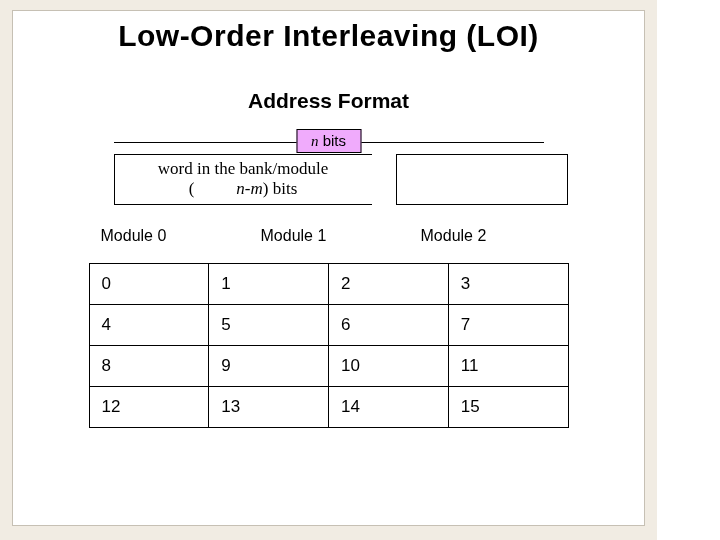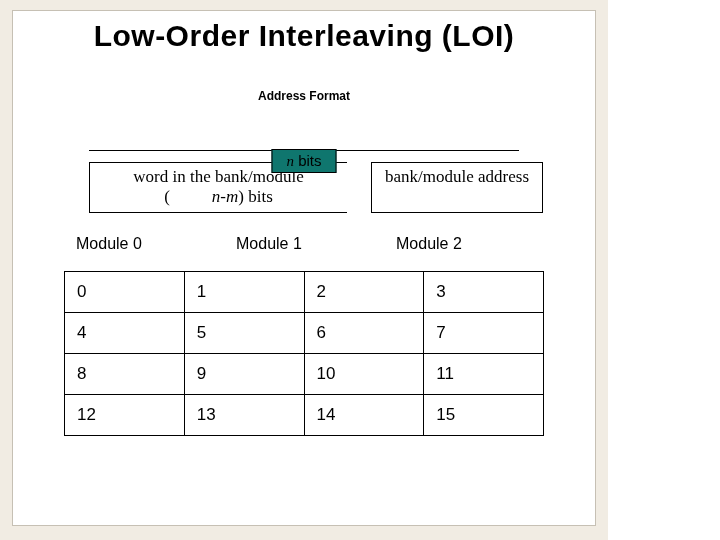--- a/index.html
+++ b/index.html
@@ -1,56 +1,56 @@
 <!DOCTYPE html>
 <html><head>
 <meta charset="utf-8">
 <style>
   * { box-sizing: border-box; margin: 0; padding: 0; }
   html, body { width: 720px; height: 540px; background: #fff; font-family: Arial, Helvetica, sans-serif; color: #000; }
   .slide {
-    width: 608px; height: 540px;
+    width: 657px; height: 540px;
     background: #f1ece3;
     padding: 10px 12px 14px 12px;
     display: flex; flex-direction: column; align-items: center;
   }
   .inner {
     width: 100%; height: 100%;
     background: #fff;
     border: 1px solid #c6c0b4;
     display: flex; flex-direction: column; align-items: center;
     padding-top: 8px;
   }
   .title {
     font-size: 30px;
     font-weight: 700;
     letter-spacing: 0.5px;
     margin-bottom: 36px;
   }
   .subtitle {
-    font-size: 12px;
+    font-size: 21px;
     font-weight: 700;
-    margin-bottom: 34px;
+    margin-bottom: 16px;
   }
   .nbits-wrap {
     width: 430px;
     position: relative;
     height: 26px;
     margin-bottom: 0;
   }
   .nbits-line {
     position: absolute;
     left: 0; right: 0; top: 13px;
     border-top: 1.5px solid #000;
   }
   .nbits-box {
     position: absolute;
-    left: 50%; top: 12px;
+    left: 50%; top: 0;
     transform: translateX(-50%);
-    background: #0f766e;
+    background: #f0abfc;
     border: 1.5px solid #000;
     padding: 2px 14px;
     font-size: 15px;
   }
   .nbits-box .ital { font-style: italic; font-family: "Times New Roman", serif; }
   .fields {
     display: flex;
     width: 430px;
     margin-top: -1px;
     gap: 24px;
@@ -110,21 +110,20 @@
     </div>
 
     <div class="fields">
       <div class="field field-left">
         <div>word in the bank/module</div>
         <div>
           <span>(</span><span class="ital">n-m</span><span>) bits</span>
         </div>
       </div>
       <div class="field field-right">
-        <div>bank/module address</div>
       </div>
     </div>
 
     <div class="modules">
       <div class="mod-headers">
         <div>Module 0</div>
         <div>Module 1</div>
         <div>Module 2</div>
       </div>
       <div class="grid">

